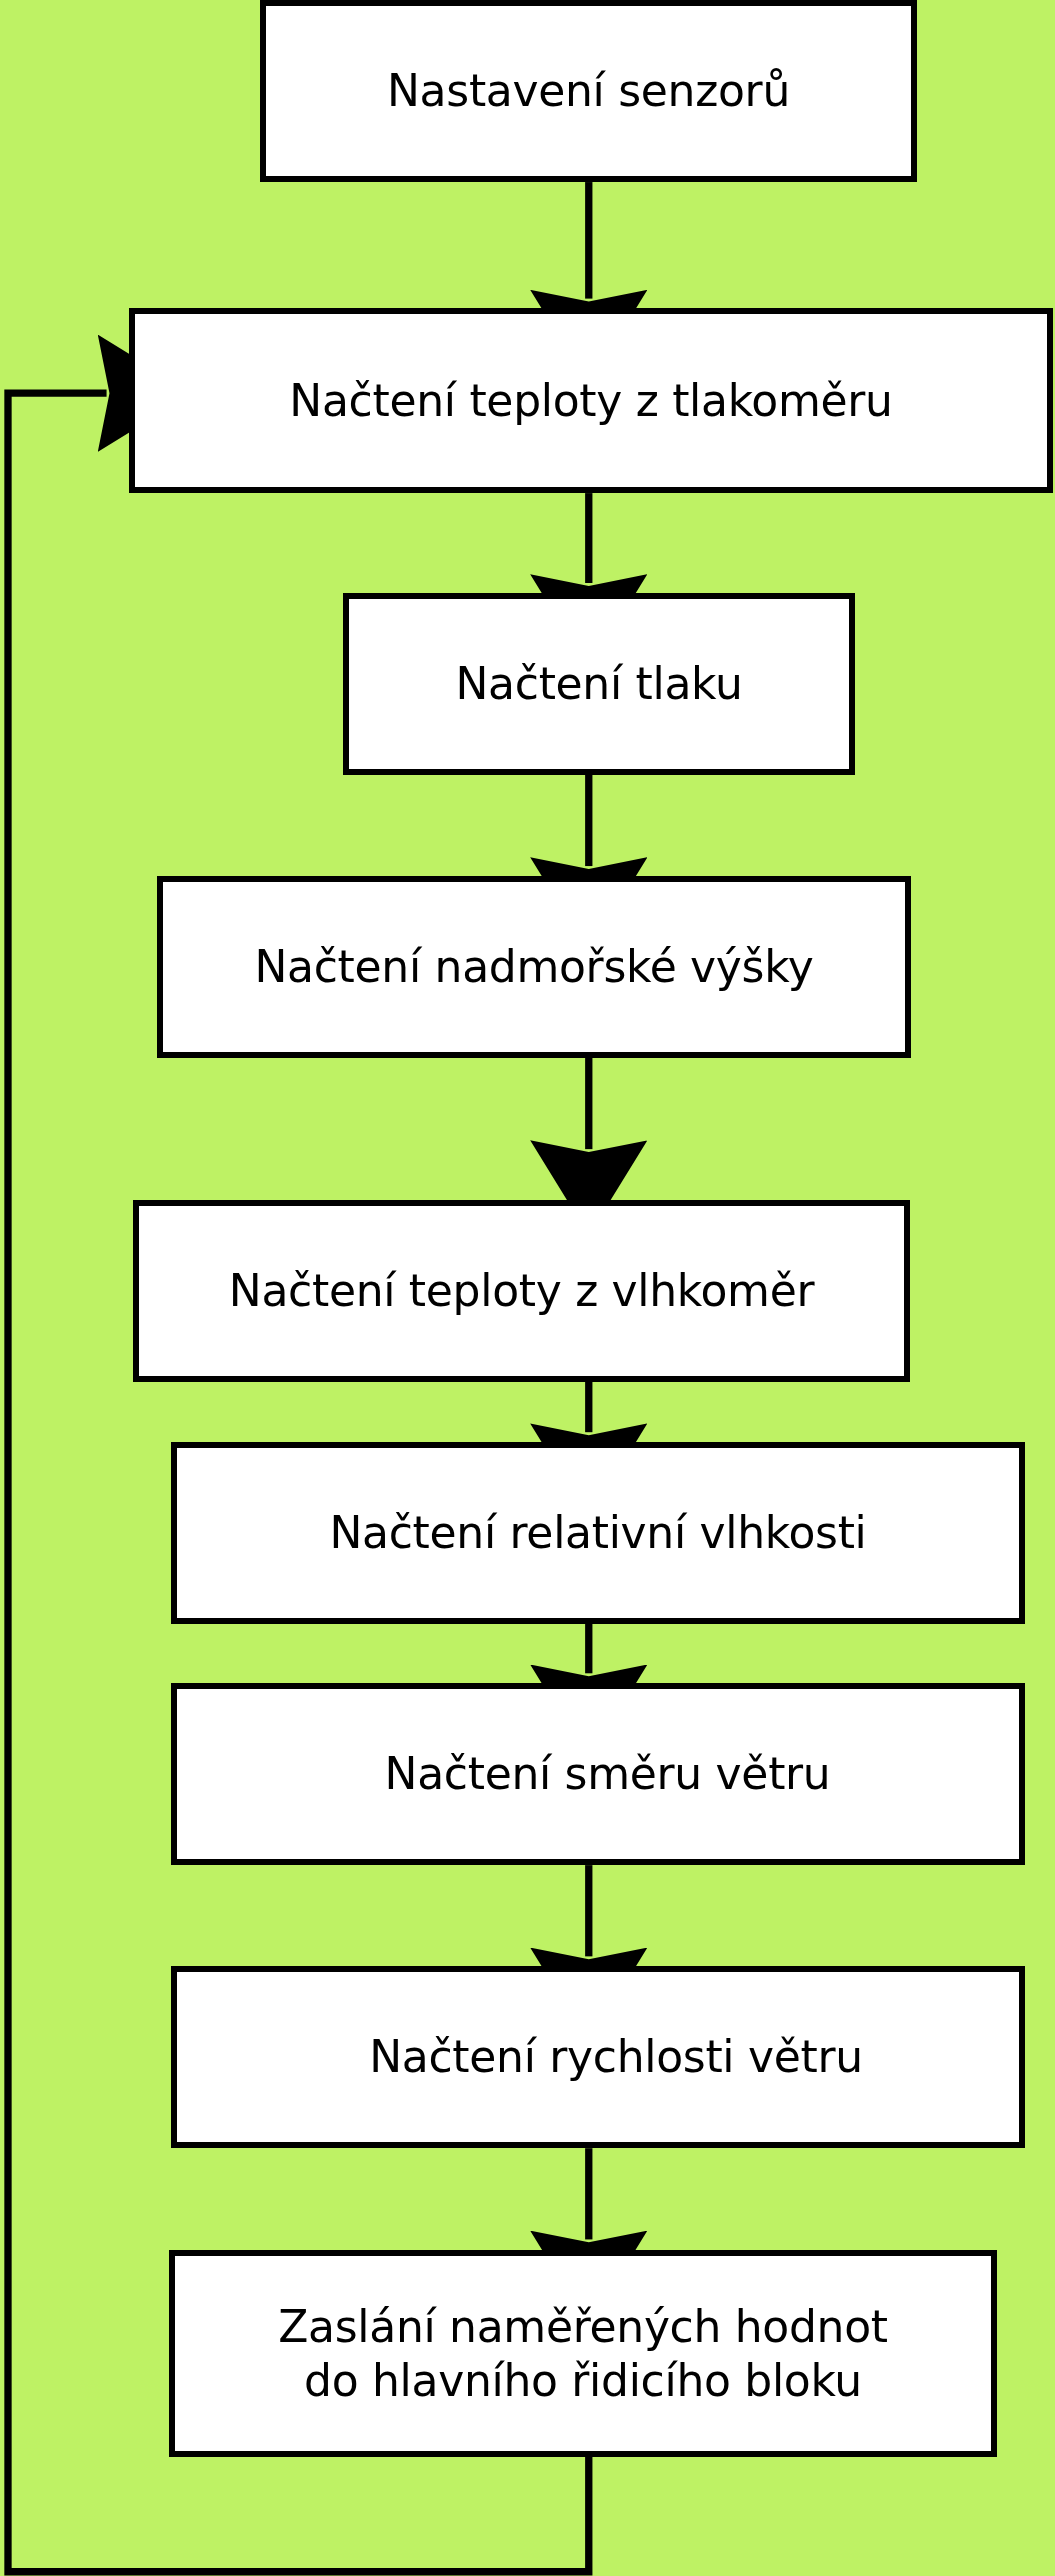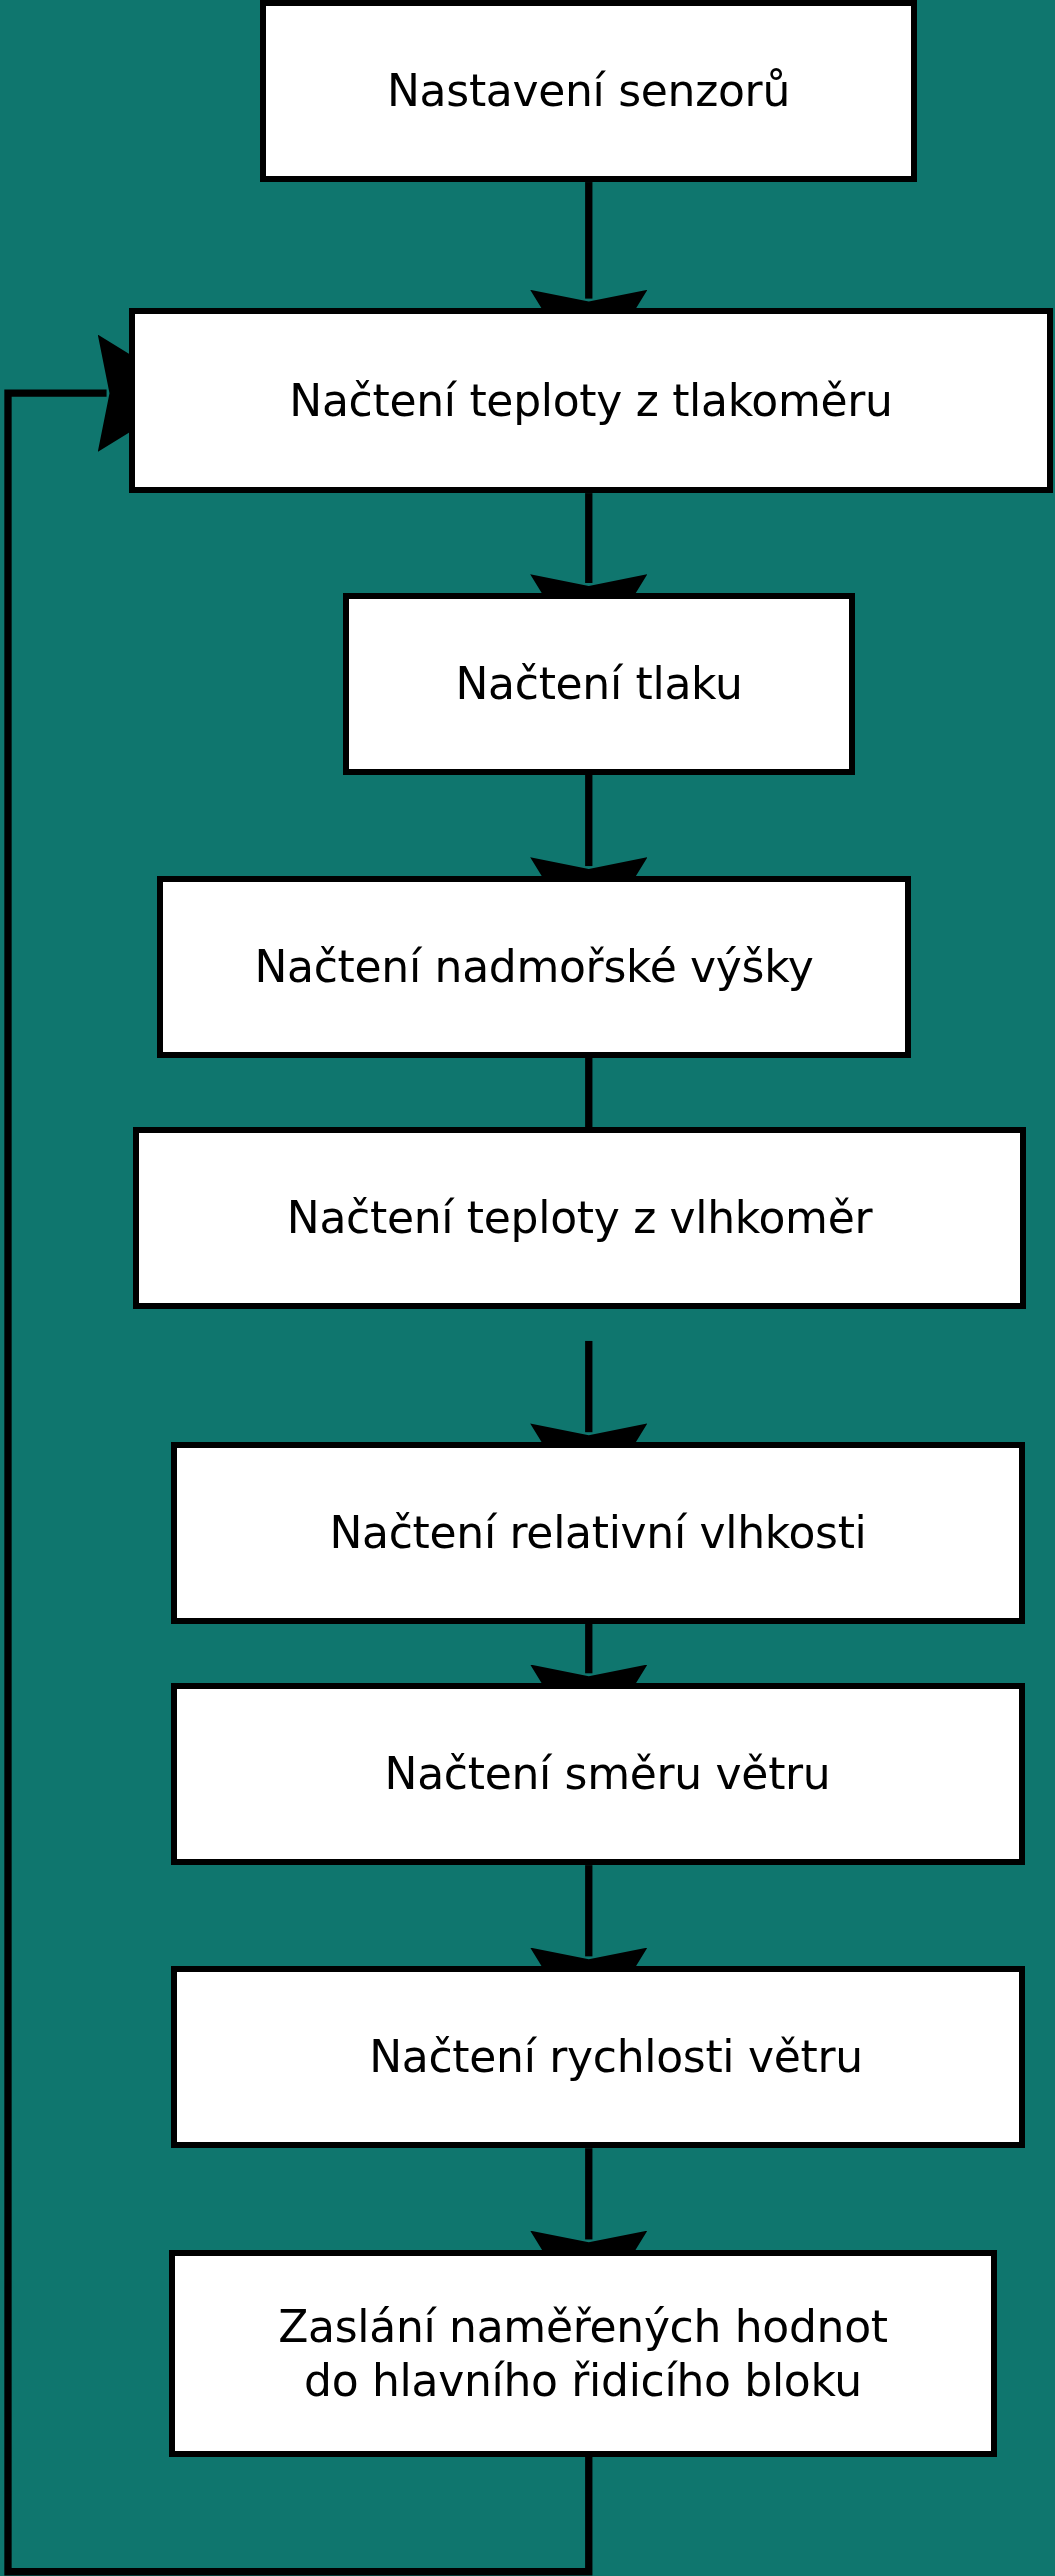--- a/index.html
+++ b/index.html
@@ -7,21 +7,21 @@
     padding: 0;
     background: #ffffff;
   }
   body {
     font-family: "DejaVu Sans", sans-serif;
   }
   #canvas {
     position: relative;
     width: 1055px;
     height: 2576px;
-    background: #0f766e;
+    background: #bef264;
     overflow: hidden;
   }
   #canvas svg {
     position: absolute;
     left: 0;
     top: 0;
     width: 1055px;
     height: 2576px;
     display: block;
   }
@@ -91,21 +91,21 @@
   </div>
 
   <div class="node-box" style="left:343px; top:593px; width:512px; height:182px;text-align:center;">
     <span class="node-label">Načtení tlaku</span>
   </div>
 
   <div class="node-box" style="left:157px; top:876px; width:754px; height:182px;">
     <span class="node-label">Načtení nadmořské výšky</span>
   </div>
 
-  <div class="node-box" style="left:133px; top:1127px; width:893px; height:182px;">
+  <div class="node-box" style="left:133px; top:1200px; width:777px; height:182px;">
     <span class="node-label">Načtení teploty z vlhkoměr</span>
   </div>
 
   <div class="node-box" style="left:171px; top:1442px; width:854px; height:182px;">
     <span class="node-label">Načtení relativní vlhkosti</span>
   </div>
 
   <div class="node-box" style="left:171px; top:1683px; width:854px; height:182px;padding-left:19px;">
     <span class="node-label">Načtení směru větru</span>
   </div>

